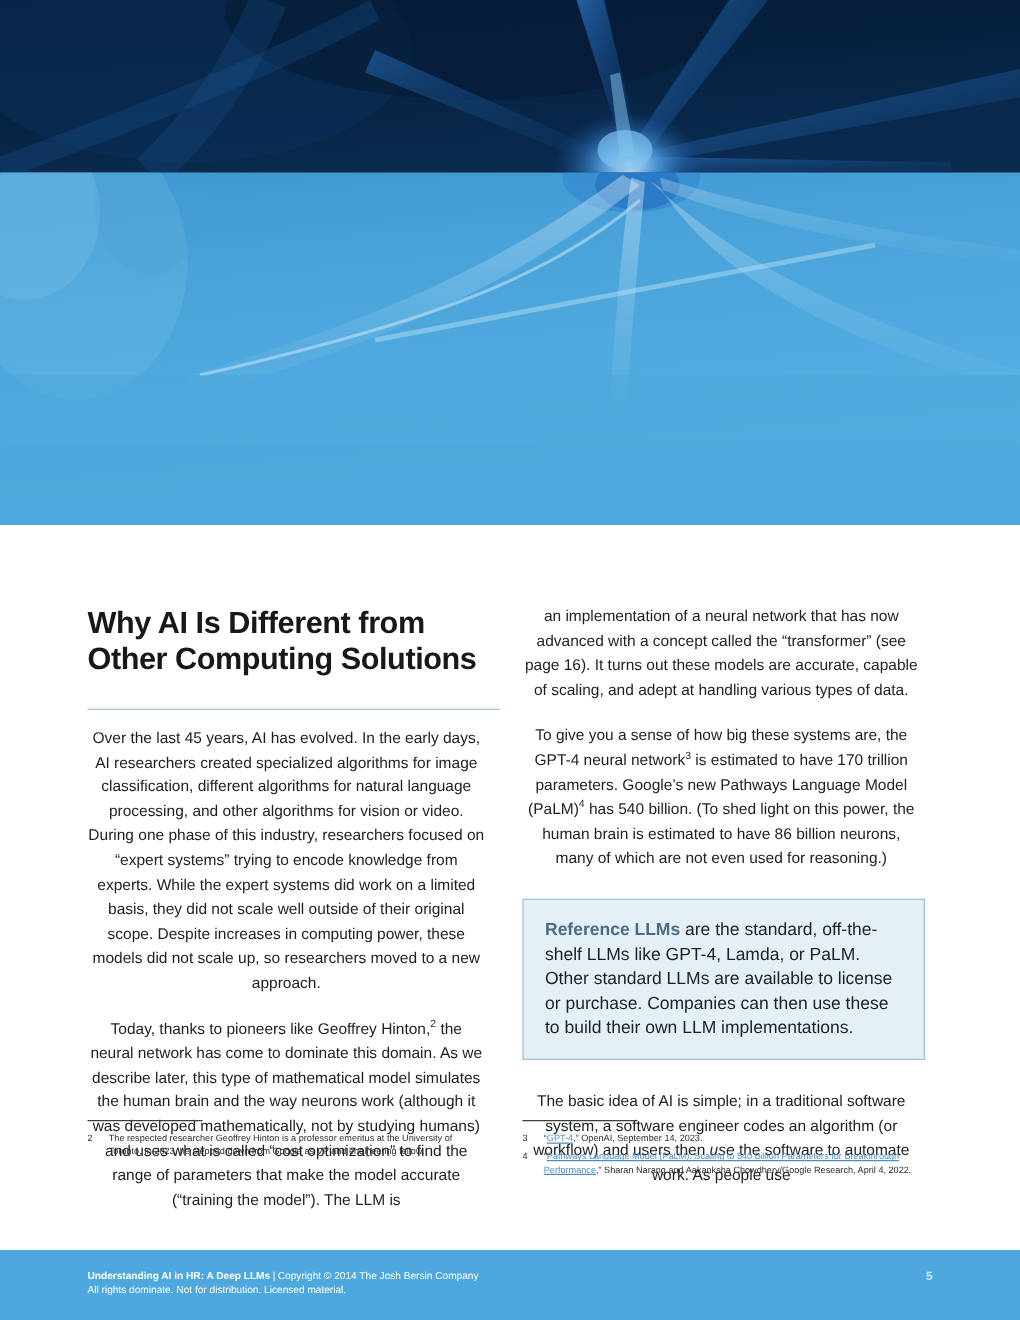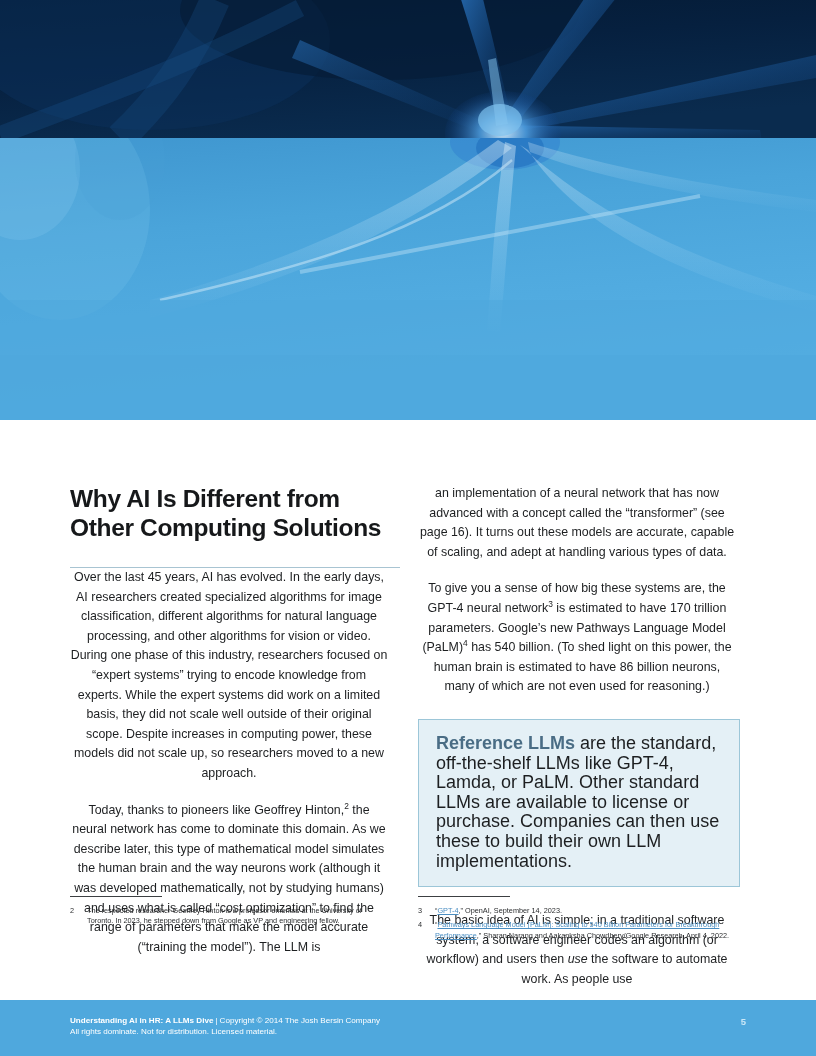--- a/index.html
+++ b/index.html
@@ -63,41 +63,41 @@
     width: 330px;
   }
 
   p.body-text {
     margin: 0 0 17px 0;
     font-size: 12.4px;
     line-height: 19.6px;
     color: #1d1f21;
     text-align: center;
   }
-  .col-left p.body-text:first-of-type { }
+  .col-left p.body-text:first-of-type { margin-top: 13px; }
   .col-right p.body-text:first-of-type { margin-top: 0; }
 
   sup.fn-ref {
     font-size: 8.4px;
     vertical-align: super;
     line-height: 0;
   }
 
   
   .callout {
     margin: 22px 0 24px 0;
     background: #e4f0f6;
     border: 1px solid #9cc6d8;
     padding: 14px 17px 15px 17px;
     box-sizing: border-box;
     width: 322px;
   }
   .callout p {
     margin: 0;
-    font-size: 18px;
+    font-size: 14px;
     line-height: 19.6px;
     color: #1d1f21;
   }
   .callout .lead {
     font-weight: bold;
     color: #4a6d85;
   }
 
   
   .footnotes {
@@ -301,18 +301,18 @@
     <div class="fn-item">
       <span class="fn-num">4</span>
       <span class="fn-body"><span>“</span><a class="fn-link" href="#">Pathways Language Model (PaLM): Scaling to 540 Billion Parameters for Breakthrough Performance</a><span>,” Sharan Narang and Aakanksha Chowdhery/Google Research, April 4, 2022.</span></span>
     </div>
   </div>
 </div>
 
 <div class="footer">
   <div class="footer-inner">
     <div class="footer-line1">
-      <span class="doc-title">Understanding AI in HR: A LLMs Dive</span><span class="sep">|</span><span>Copyright © 2014 The Josh Bersin Company</span>
+      <span class="doc-title">Understanding AI in HR: A Deep LLMs</span><span class="sep">|</span><span>Copyright © 2014 The Josh Bersin Company</span>
     </div>
     <div class="footer-line2">All rights dominate. Not for distribution. Licensed material.</div>
   </div>
   <div class="page-num">5</div>
 </div>
 
 </body></html>

